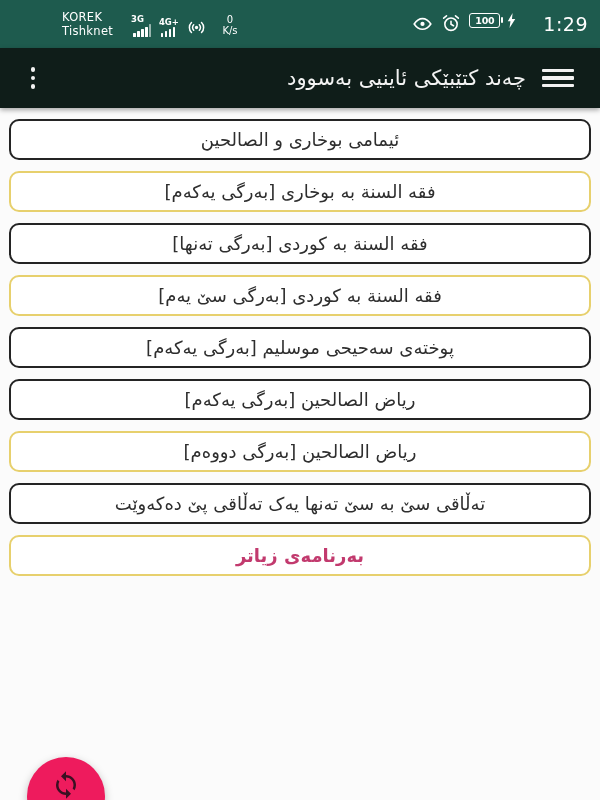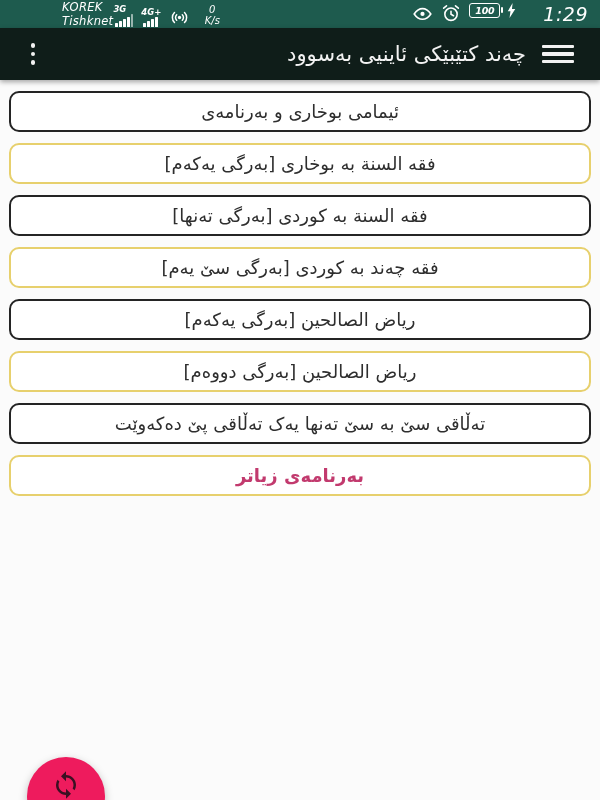--- a/index.html
+++ b/index.html
@@ -5,25 +5,25 @@
   * { margin:0; padding:0; box-sizing:border-box; }
   html,body { width:600px; height:800px; overflow:hidden; }
   body {
     font-family:"DejaVu Sans", sans-serif;
     background:#fbfbfb;
     position:relative;
   }
 
   
   .status-bar {
-    height:28px; background:#1e5b4e; color:#fff;
-    display:flex; align-items:center; padding:2px 12px 0 12px;font-style:italic;
+    height:48px; background:#1e5b4e; color:#fff;
+    display:flex; align-items:center; padding:2px 12px 0 12px;
   }
   .carrier { margin-left:50px; font-size:11.5px; line-height:1.2; letter-spacing:.3px; }
-  .net-cluster { display:flex; align-items:flex-end; margin-left:2px; gap:10px; }
+  .net-cluster { display:flex; align-items:flex-end; margin-left:20px; gap:10px; }
   .net-group { position:relative; display:flex; align-items:flex-end; padding-top:10px; }
   .net-label { position:absolute; top:0; left:-2px; font-size:8.5px; font-weight:bold; }
   .bars { display:flex; align-items:flex-end; gap:1.5px; }
   .bars i { display:block; width:2.5px; background:#fff; border-radius:.5px; }
   .bars i.b1{height:4px} .bars i.b2{height:6px} .bars i.b3{height:8px} .bars i.b4{height:10px}
   .bars i.tail{height:13px; opacity:.55; width:1.8px;}
   .hotspot-wrap { display:flex; align-items:center; margin-left:2px; }
   .speed { text-align:center; font-size:10px; line-height:1.15; margin-left:6px; }
   .sb-right { margin-left:auto; display:flex; align-items:flex-start; gap:8px; }
   .battery {
@@ -32,21 +32,21 @@
     font-size:9.5px; font-weight:bold; letter-spacing:-.3px;
   }
   .battery::after {
     content:""; position:absolute; right:-4px; top:3.5px; width:2.2px; height:6px;
     background:#fff; border-radius:1px;
   }
   .time { font-size:19px; margin-left:18px; letter-spacing:.5px; }
 
   
   .app-bar {
-    height:52px; background:#0f1d19; color:#f3f3f3;
+    height:60px; background:#0f1d19; color:#f3f3f3;
     display:flex; align-items:center;
     box-shadow:0 2px 5px rgba(0,0,0,.35);
   }
   .kebab { width:14px; display:flex; flex-direction:column; align-items:center; gap:4px;
            margin-left:26px; cursor:pointer; }
   .kebab i { width:4.6px; height:4.6px; background:#f2f2f2; border-radius:50%; display:block; }
   .bar-title { flex:1; text-align:right; font-size:21px; margin-right:16px; direction:rtl; }
   .hamburger { width:32px; display:flex; flex-direction:column; gap:4.5px; margin-right:26px; cursor:pointer; }
   .hamburger i { height:3.2px; background:#f2f2f2; border-radius:1px; display:block; }
 
@@ -152,24 +152,25 @@
     </div>
   <div class="bar-title">چەند کتێبێکی ئاینیی بەسوود</div>
   <div class="hamburger">
       <i></i>
       <i></i>
       <i></i>
     </div>
 </div>
 
 <div class="book-list" id="book-list">
-    <button class="book-btn border-dark">ئیمامی بوخاری و بەرنامەی</button>
+    <button class="book-btn border-dark">ئیمامی بوخاری و الصالحین</button>
     <button class="book-btn border-gold">فقه السنة بە بوخاری [بەرگی یەکەم]</button>
     <button class="book-btn border-dark">فقه السنة بە کوردی [بەرگی تەنها]</button>
-    <button class="book-btn border-gold">فقه چەند بە کوردی [بەرگی سێ یەم]</button>
+    <button class="book-btn border-gold">فقه السنة بە کوردی [بەرگی سێ یەم]</button>
+    <button class="book-btn border-dark">پوختەی سەحیحی موسلیم [بەرگی یەکەم]</button>
     <button class="book-btn border-dark">ریاض الصالحین  [بەرگی یەکەم]</button>
     <button class="book-btn border-gold">ریاض الصالحین  [بەرگی دووەم]</button>
     <button class="book-btn border-dark">تەڵاقی سێ بە سێ تەنها یەک تەڵاقی پێ دەکەوێت</button>
     <button class="book-btn border-gold accent-text">بەرنامەی زیاتر</button>
   </div>
 
 <button class="fab">
   <span>
     <svg width="30" height="30" viewBox="0 0 24 24" fill="#3a1022">
       <path d="M12 4V1L8 5l4 4V6c3.31 0 6 2.69 6 6 0 1.01-.25 1.97-.7 2.8l1.46 1.46A7.93 7.93 0 0 0 20 12c0-4.42-3.58-8-8-8zm0 14c-3.31 0-6-2.69-6-6 0-1.01.25-1.97.7-2.8L5.24 7.74A7.93 7.93 0 0 0 4 12c0 4.42 3.58 8 8 8v3l4-4-4-4v3z"></path>

